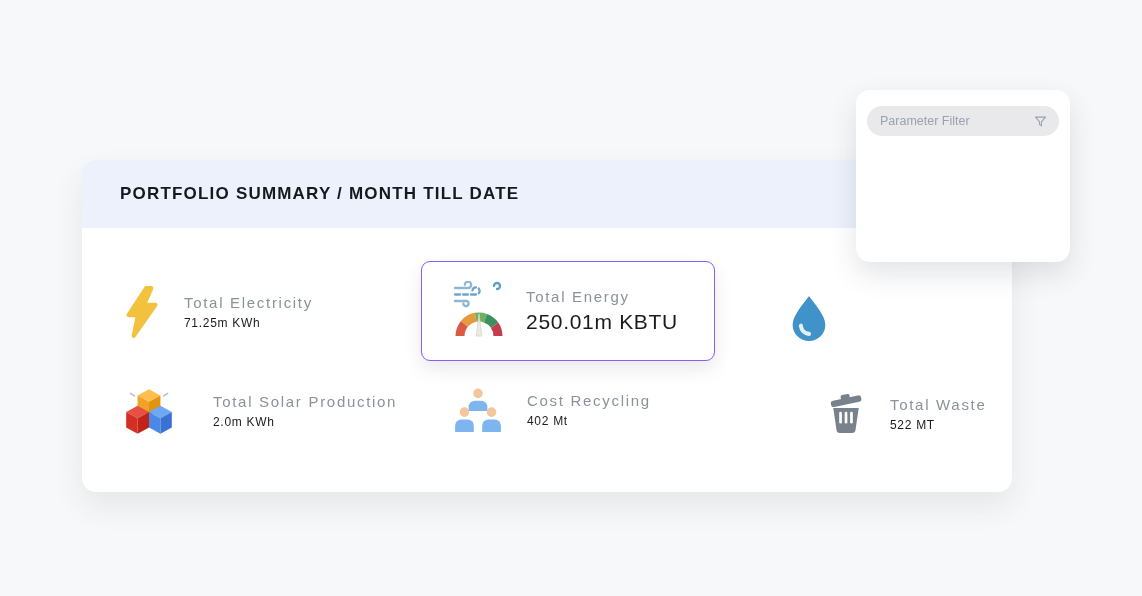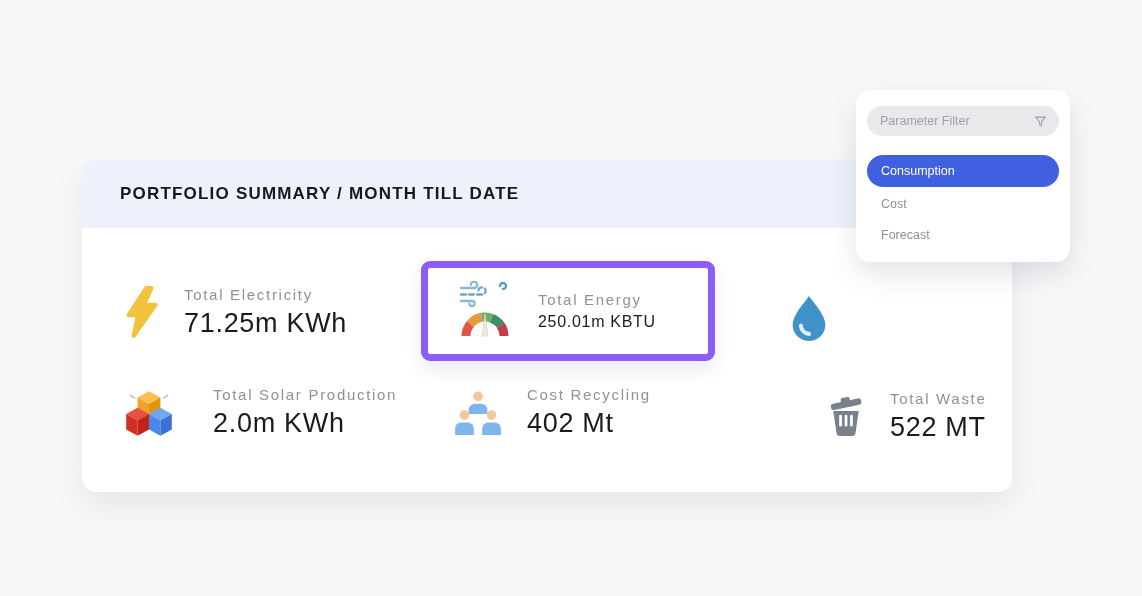--- a/index.html
+++ b/index.html
@@ -32,36 +32,36 @@
 
   .tile {
     position:absolute; display:flex; align-items:center;
   }
   .tile .icon-wrap { flex:0 0 auto; display:flex; align-items:center; justify-content:center; }
   .tile .txt { display:flex; flex-direction:column; }
   .tile .label {
     font-size:15px; color:#8b929c; letter-spacing:1.7px; margin-bottom:5px;
   }
   .tile .value {
-    font-size:27px; color:#191b1f; font-weight:500; letter-spacing:.7px;
+    font-size:12px; color:#191b1f; font-weight:500; letter-spacing:.7px;
   }
 
   .tile-electricity { left:42px;  top:57px;  gap:24px; }
   .tile-water       { left:706px; top:66px;  gap:22px; }
   .tile-solar       { left:39px;  top:158px; gap:36px; }
   .tile-recycling   { left:371px; top:158px; gap:24px; }
   .tile-waste       { left:744px; top:162px; gap:24px;justify-content:flex-end; }
 
   .tile-energy {
     left:339px; top:33px; width:294px; height:100px;
-    background:#ffffff; border:7px solid #8b5cf6; border-radius:9px;
+    background:#ffffff; border:1px solid #8b5cf6; border-radius:9px;
     box-shadow:0 8px 18px rgba(40,50,70,.10);
-    padding:0 0 0 28px; gap:24px;
-  }
-  .tile-energy .value { font-size:16px; }
+    padding:0 0 0 28px; gap:18px;
+  }
+  .tile-energy .value { font-size:21px; }
 
   
   .filter-panel {
     position:absolute; left:856px; top:90px;
     width:214px; height:172px;
     background:#ffffff; border-radius:14px;
     box-shadow:0 12px 28px rgba(40,50,70,.13);
     padding:16px 11px 0 11px;
     z-index:5;
   }
@@ -206,18 +206,13 @@
 
 <div class="filter-panel">
   <div class="filter-input-pill">
     <input type="text" placeholder="Parameter Filter" style="">
     <span style="display:flex;">
       <svg width="15" height="15" viewBox="0 0 24 24" fill="none" stroke="#97a0b5" stroke-width="1.7" stroke-linejoin="round">
         <path d="M4 5 h16 l-6.5 7.5 v6.5 l-3 -2 v-4.5 Z"></path>
       </svg>
     </span>
   </div>
-  <div class="filter-options">
-    <div class="filter-option selected">Consumption</div>
-    <div class="filter-option">Cost</div>
-    <div class="filter-option">Forecast</div>
-  </div>
 </div>
 
 </body></html>

